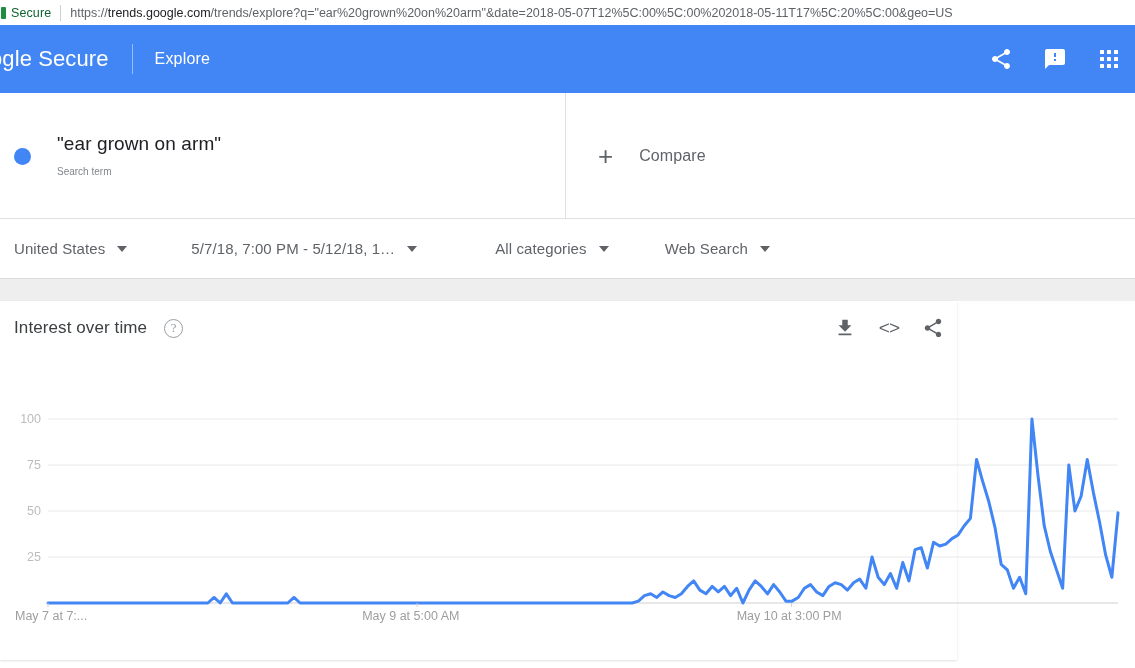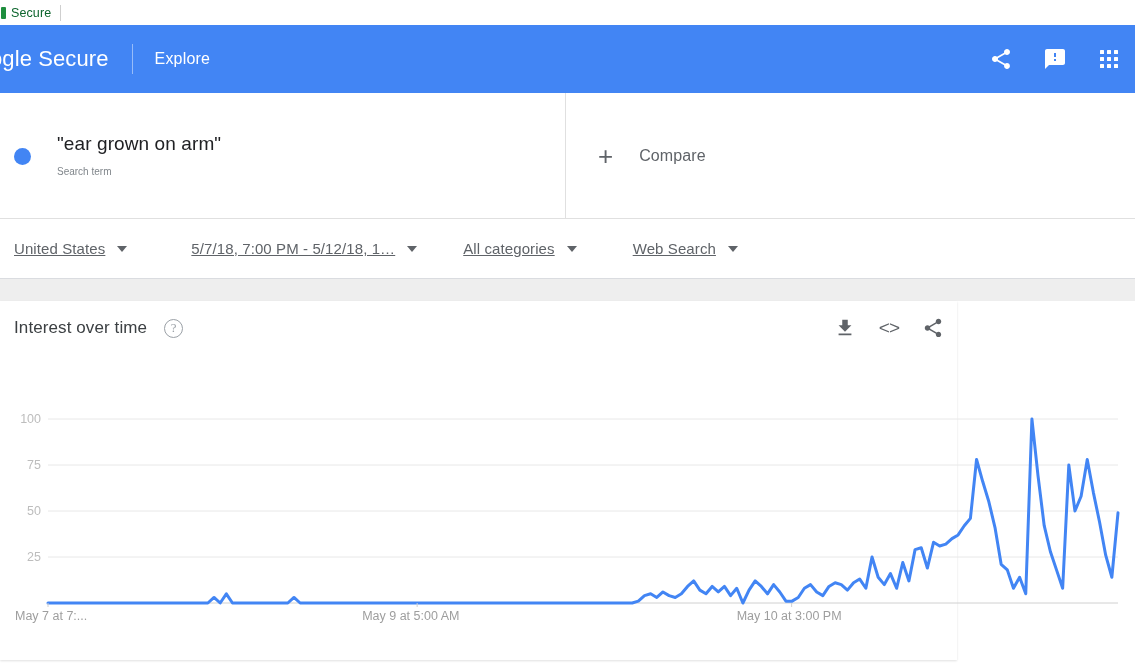--- a/index.html
+++ b/index.html
@@ -84,29 +84,29 @@
 
   
   #filter-bar {
     height: 60px; width: 1135px; display: flex; align-items: center;
     background: #fff; border-bottom: 1px solid #dadce0;
   }
   .filter {
     display: flex; align-items: center; color: #5f6368;
     font-size: 15px; cursor: pointer; white-space: nowrap;
   }
-  .filter .fl { letter-spacing: .1px; text-decoration: underline; }
+  .filter .fl { letter-spacing: .1px; }
   .caret {
     width: 0; height: 0; margin-left: 12px;
     border-left: 5px solid transparent; border-right: 5px solid transparent;
     border-top: 6px solid #5f6368;
   }
   #f-geo   { margin-left: 14px; }
   #f-date  { margin-left: 64px; }
-  #f-cat   { margin-left: 46px; }
+  #f-cat   { margin-left: 78px; }
   #f-type  { margin-left: 56px; text-align: right; }
 
   
   #gutter { width: 1135px; height: 22px; background: #eeeeee; }
 
   
   #card {
     width: 957px; background: #ffffff;
     height: 359px; position: relative;
     box-shadow: 0 1px 2px rgba(0,0,0,.12);
@@ -139,20 +139,21 @@
   .gridline { stroke: #e8e8e8; stroke-width: 1; }
   .axisline { stroke: #d0d0d0; stroke-width: 1; }
 </style>
 </head>
 <body>
 
 <div id="urlbar">
   <div id="lock-mark"></div>
   <span id="secure-label">Secure</span>
   <div id="url-sep"></div>
+  <span id="url-text"><span>https://</span><span class="host">trends.google.com</span><span>/trends/explore?q="ear%20grown%20on%20arm"&amp;date=2018-05-07T12%5C:00%5C:00%202018-05-11T17%5C:20%5C:00&amp;geo=US</span></span>
 
 </div>
 
 <div id="gt-header">
   <div id="brand"><span class="g-bold">ogle</span><span> Secure</span></div>
   <div id="brand-divider"></div>
   <div id="explore-link">Explore</div>
 
   <div id="header-actions">
     <svg class="hdr-icon" viewBox="0 0 24 24">

